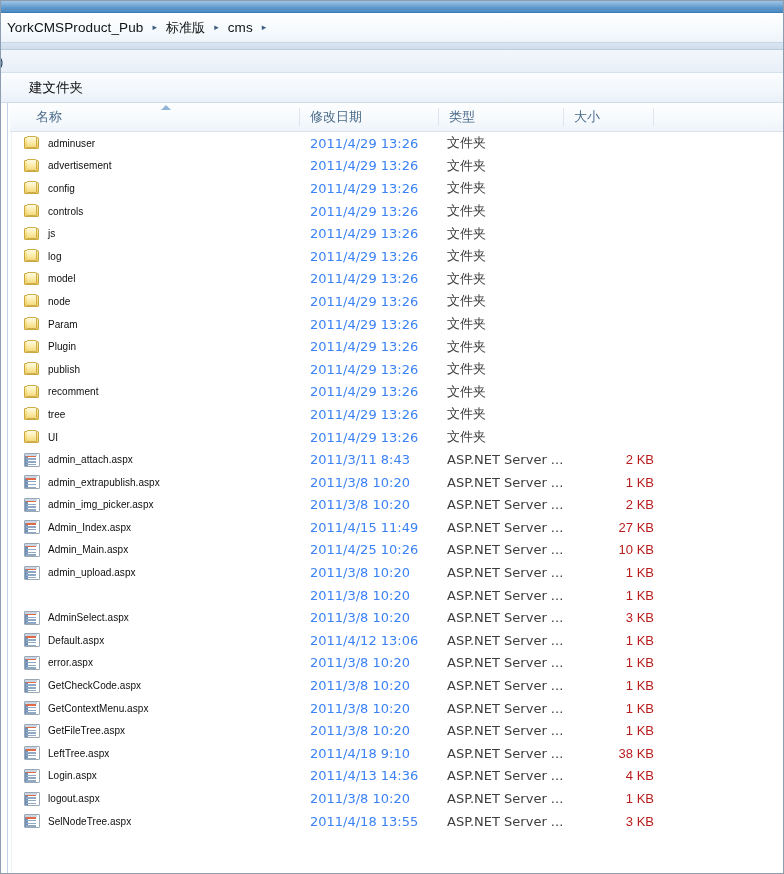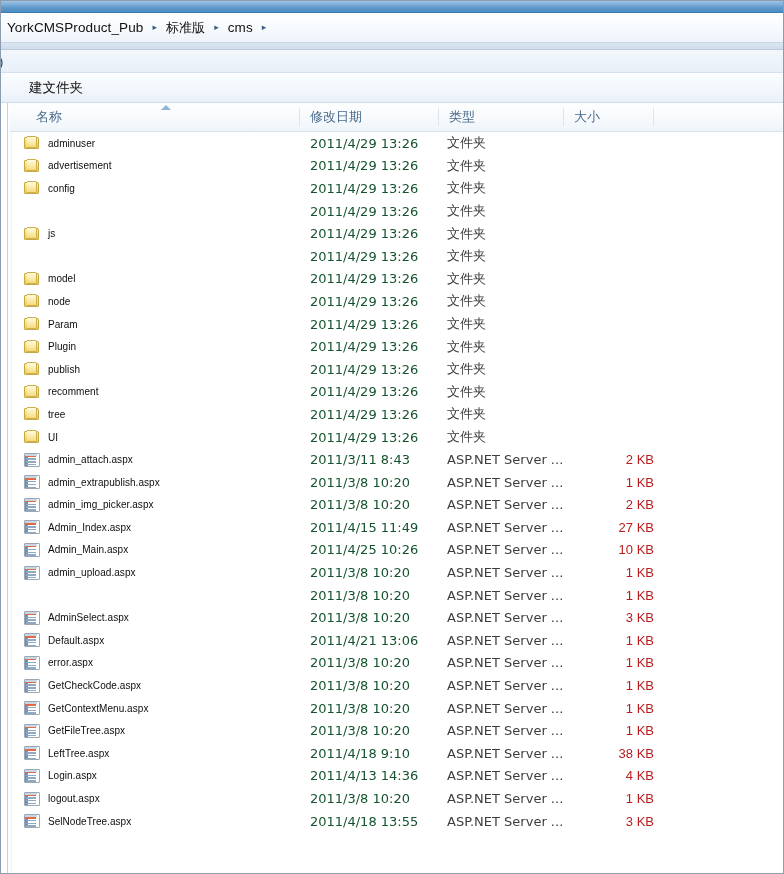--- a/index.html
+++ b/index.html
@@ -105,21 +105,21 @@
   
   .rows{position:absolute;left:9px;top:29px;width:775px;}
   .row{
     position:relative;height:22.6px;display:flex;align-items:center;
     white-space:nowrap;
   }
   .c-name{
     position:absolute;left:0;display:flex;align-items:center;width:290px;
     padding-left:14px;box-sizing:border-box;
   }
-  .c-date{position:absolute;left:300px;width:130px;font-size:13px;color:#14532d;}
+  .c-date{position:absolute;left:300px;width:130px;font-size:13px;color:#3b82f6;}
   .c-type{position:absolute;left:437px;width:120px;font-size:13px;color:#3d3d3d;}
   .c-size{position:absolute;left:520px;width:124px;text-align:right;font-size:13px;color:#b91c1c;}
   .fname{font-size:10px;color:#0d0d0d;margin-left:8px;letter-spacing:0.05px;}
   .cjk{font-family:"DejaVu Sans","Liberation Sans",sans-serif;}
 
   
   .ico{width:16px;height:14px;position:relative;flex:0 0 16px;}
   .ico.folder::before{
     content:"";position:absolute;left:0;top:1px;width:15px;height:12px;
     background:linear-gradient(to bottom,#fdf0b4 0%,#f7de82 45%,#eac95f 100%);
@@ -215,34 +215,42 @@
         <div class="row">
           <div class="c-name">
             <span class="ico folder"></span>
             <span class="fname">config</span>
           </div>
           <div class="c-date cjk">2011/4/29 13:26</div>
           <div class="c-type cjk">文件夹</div>
           <div class="c-size"></div>
         </div>
         <div class="row">
+          <div class="c-name">
+            <span class="ico folder"></span>
+            <span class="fname">controls</span>
+          </div>
           <div class="c-date cjk">2011/4/29 13:26</div>
           <div class="c-type cjk">文件夹</div>
           <div class="c-size"></div>
         </div>
         <div class="row">
           <div class="c-name">
             <span class="ico folder"></span>
             <span class="fname">js</span>
           </div>
           <div class="c-date cjk">2011/4/29 13:26</div>
           <div class="c-type cjk">文件夹</div>
           <div class="c-size"></div>
         </div>
         <div class="row">
+          <div class="c-name">
+            <span class="ico folder"></span>
+            <span class="fname">log</span>
+          </div>
           <div class="c-date cjk">2011/4/29 13:26</div>
           <div class="c-type cjk">文件夹</div>
           <div class="c-size"></div>
         </div>
         <div class="row">
           <div class="c-name">
             <span class="ico folder"></span>
             <span class="fname">model</span>
           </div>
           <div class="c-date cjk">2011/4/29 13:26</div>
@@ -442,21 +450,21 @@
               <span class="cap"></span>
               <span class="bars">
                 <i></i>
                 <i></i>
                 <i></i>
                 <i></i>
               </span>
             </span>
             <span class="fname">Default.aspx</span>
           </div>
-          <div class="c-date cjk">2011/4/21 13:06</div>
+          <div class="c-date cjk">2011/4/12 13:06</div>
           <div class="c-type cjk">ASP.NET Server ...</div>
           <div class="c-size">1 KB</div>
         </div>
         <div class="row">
           <div class="c-name">
             <span class="ico aspx">
               <span class="cap"></span>
               <span class="bars">
                 <i></i>
                 <i></i>

